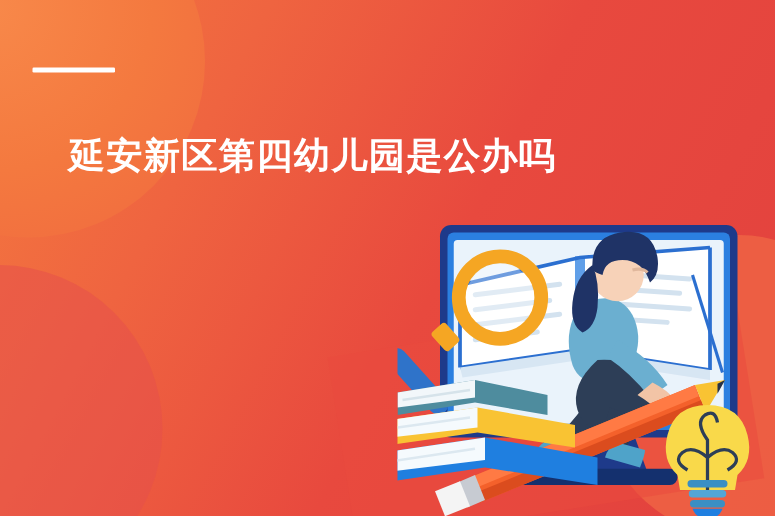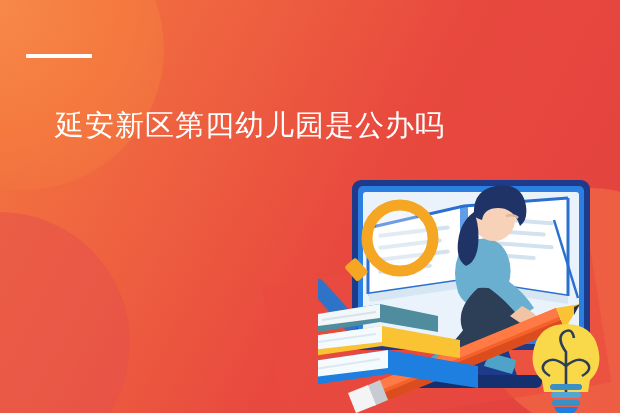--- a/index.html
+++ b/index.html
@@ -76,21 +76,21 @@
     background: #FFFFFF;
     border-radius: 1px;
   }
   .title {
     position: absolute;
     left: 55px;
     top: 108px;
     width: 520px;
     color: #FFFFFF;
     font-size: 29px;
-    font-weight: normal;
+    font-weight: bold;
     letter-spacing: 1px;
     line-height: 1.2;
     white-space: nowrap;
   }
 
   
   .illus {
     position: absolute;
     left: 318px;
     top: 176px;

